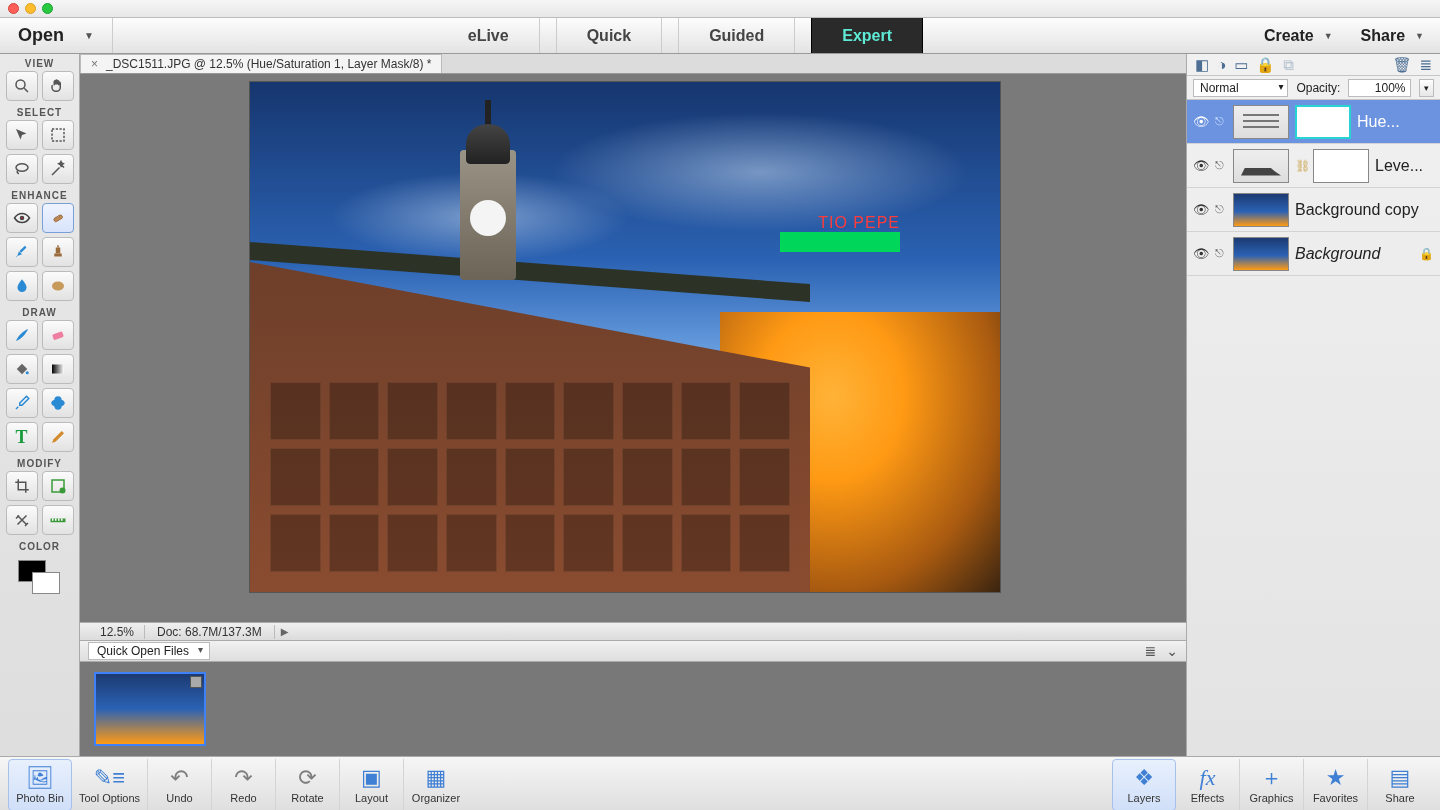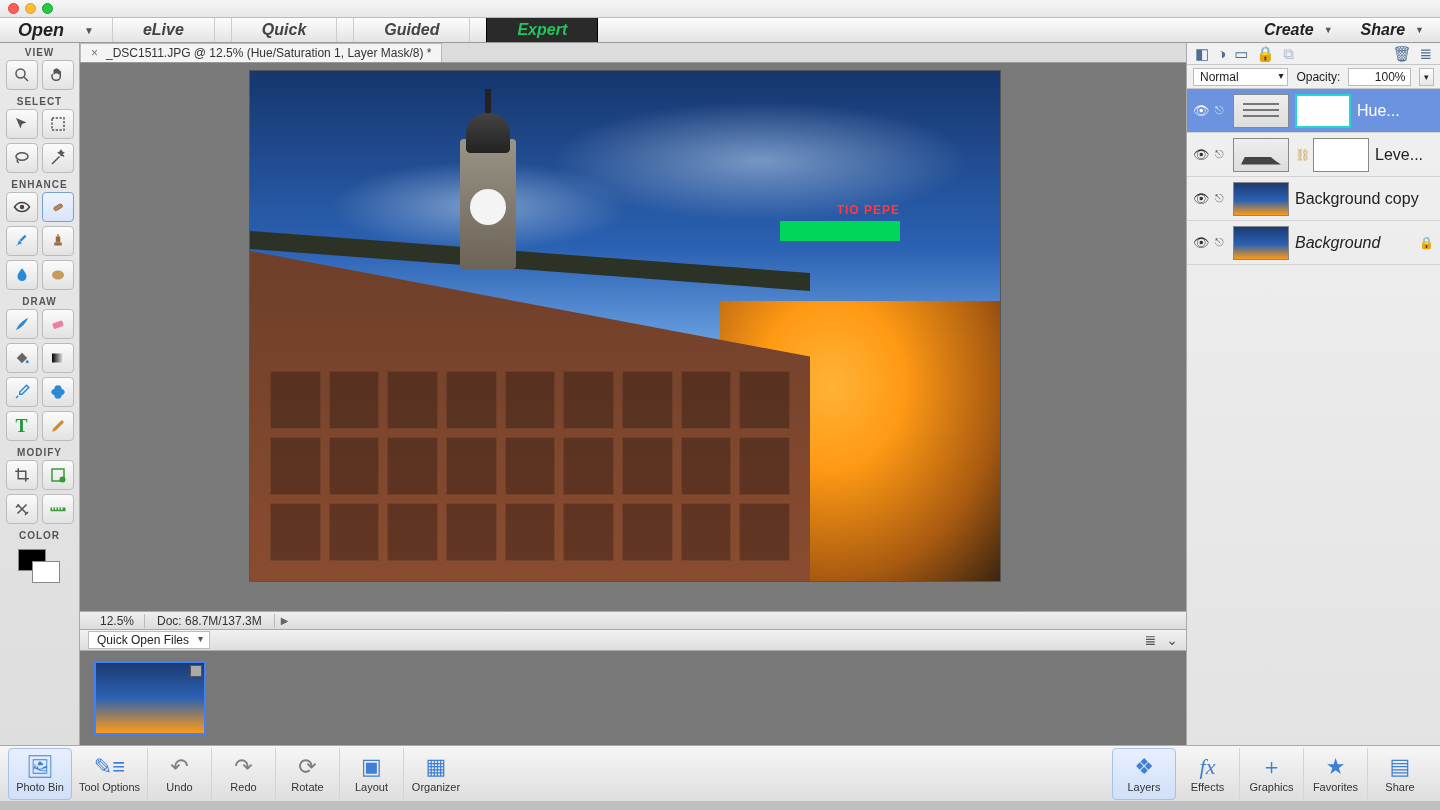--- a/index.html
+++ b/index.html
@@ -6,27 +6,27 @@
   body { width: 1440px; height: 810px; background: #bfbfbf; overflow: hidden; font-size: 13px; color: #222; }
 
   
   .titlebar { height: 18px; background: linear-gradient(#f6f6f6,#e7e7e7); border-bottom:1px solid #bbb; display:flex; align-items:center; padding-left:8px; gap:6px;}
   .tl { width:11px; height:11px; border-radius:50%; }
   .tl.red{background:#ff5f57;border:1px solid #d6463f;}
   .tl.yel{background:#ffbd2e;border:1px solid #d6a126;}
   .tl.grn{background:#28c940;border:1px solid #1fa032;}
 
   
-  .menubar { height:25px; background:linear-gradient(#fdfdfd,#e3e3e3); border-bottom:1px solid #999; display:flex; align-items:stretch;font-style:italic; }
+  .menubar { height:36px; background:linear-gradient(#fdfdfd,#e3e3e3); border-bottom:1px solid #999; display:flex; align-items:stretch; }
   .menubar .left { display:flex; align-items:center; padding:0 18px; gap:6px; font-size:18px; font-weight:600; border-right:1px solid #ccc;}
   .menubar .left .caret { font-size:10px; color:#555; margin-left:14px;}
-  .menubar .center { flex:1; display:flex; align-items:center; gap:16px; }
+  .menubar .center { flex:1; display:flex; justify-content:center; align-items:center; gap:16px; }
   .menubar .tab { padding:0 30px; height:100%; display:flex; align-items:center; font-size:16px; font-weight:600; color:#444; border-left:1px solid #ccc; border-right:1px solid #ccc; cursor:pointer;}
   .menubar .tab.first{border-left:none;}
-  .menubar .tab.active { background:#2a2a2a; color:#22c55e; border-color:#000;}
+  .menubar .tab.active { background:#2a2a2a; color:#5eead4; border-color:#000;}
   .menubar .right { display:flex; align-items:center; padding:0 16px; gap:28px; font-size:16px; font-weight:600;}
   .menubar .right .mi{display:flex;align-items:center;gap:10px;}
   .menubar .right .caret{font-size:9px;color:#555;}
 
   .mainrow { display:flex; height: calc(810px - 18px - 34px - 56px); }
 
   
   .toolbox { width:80px; background:linear-gradient(#e9e9e9,#dedede); border-right:1px solid #aaa; display:flex; flex-direction:column; align-items:center; padding-top:2px;}
   .toolbox .sec { font-size:10px; letter-spacing:1px; color:#555; margin:2px 0 2px; font-weight:600;}
   .toolbox .pair { display:flex; gap:4px; margin-bottom:4px;}
@@ -55,21 +55,21 @@
   .roof{position:absolute;left:0;top:160px;width:560px;height:60px;background:#2c3326;clip-path:polygon(0 0,100% 70%,100% 100%,0 30%);}
   .windows{position:absolute;left:20px;bottom:20px;width:520px;height:190px;display:grid;grid-template-columns:repeat(9,1fr);grid-template-rows:repeat(3,1fr);gap:8px;opacity:.4;}
   .windows div{background:#2a1810;border:1px solid #5c3a28;}
   .tower{position:absolute;left:210px;top:18px;width:56px;height:180px;}
   .tower .shaft{width:100%;height:130px;background:linear-gradient(#9a9486,#6c6456);margin-top:50px;border-radius:4px;}
   .tower .dome{position:absolute;top:24px;left:6px;width:44px;height:40px;border-radius:50% 50% 10% 10%;background:linear-gradient(#444,#222);}
   .tower .spire{position:absolute;top:0;left:25px;width:6px;height:30px;background:#222;}
   .tower .clock{position:absolute;top:100px;left:10px;width:36px;height:36px;border-radius:50%;background:#f4f4f4;}
   .plaza{position:absolute;right:0;bottom:0;width:280px;height:280px;background:radial-gradient(ellipse at 40% 30%,#ffb338 0%,#ff9a14 30%,#a85a10 70%,#3a2410 100%);}
   .sign{position:absolute;right:100px;top:150px;width:120px;height:20px;background:#00d65a;color:#ff2a2a;font-size:10px;font-weight:700;text-align:center;line-height:20px;}
-  .sign2{position:absolute;right:100px;top:132px;font-size:12px;font-weight:700;color:#ff3b3b;letter-spacing:1px;}
+  .sign2{position:absolute;right:100px;top:132px;font-size:16px;font-weight:400;color:#ff3b3b;letter-spacing:1px;}
 
   .status-row{height:18px;background:linear-gradient(#efefef,#dcdcdc);border-top:1px solid #aaa;display:flex;align-items:center;font-size:12px;color:#333;}
   .status-row .zoom{padding:0 10px;border-right:1px solid #bbb;width:65px;text-align:right;}
   .status-row .doc{padding:0 12px;border-right:1px solid #bbb;}
   .status-row .tri{margin-left:6px;font-size:10px;color:#666;}
 
   .bin-header{height:22px;background:linear-gradient(#f1f1f1,#dedede);border-top:1px solid #aaa;border-bottom:1px solid #aaa;display:flex;align-items:center;padding:0 8px;justify-content:space-between;}
   .bin-header .dd{background:#fff;border:1px solid #bbb;padding:1px 20px 1px 8px;font-size:12px;position:relative;}
   .bin-header .dd:after{content:"▾";position:absolute;right:6px;top:1px;font-size:10px;color:#555;}
   .bin-header .ricons{display:flex;gap:10px;color:#555;font-size:14px;}

